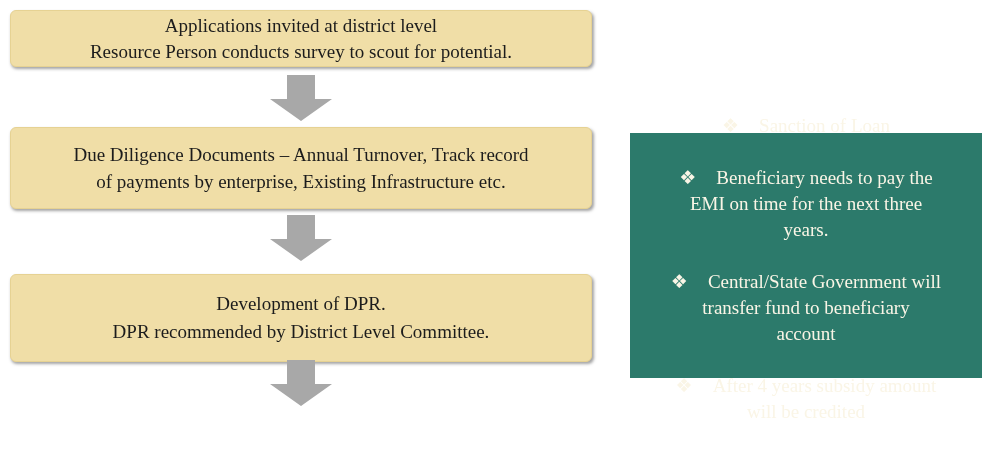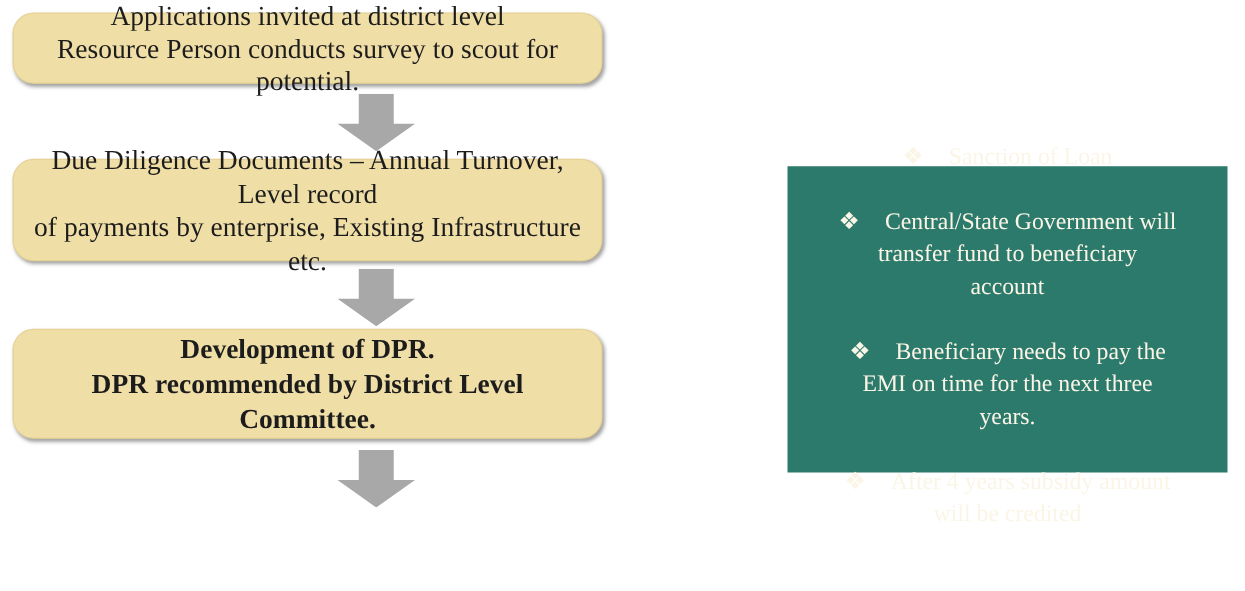--- a/index.html
+++ b/index.html
@@ -11,39 +11,39 @@
     position: relative;
     width: 996px;
     height: 473px;
     background: var(--color-background, #ffffff);
     font-family: "Liberation Serif", "DejaVu Serif", serif;
     overflow: hidden;
   }
   .step-box {
     position: absolute;
     left: 10px;
-    width: 472px;
+    width: 582px;
     box-sizing: border-box;
     background: var(--color-box_fill, #F0DEA7);
     border: 1px solid var(--color-box_border, #E6D293);
-    border-radius: 17px;
+    border-radius: 6px;
     box-shadow: 1.5px 2px 3px rgba(90, 90, 90, 0.55);
     display: flex;
     align-items: center;
     justify-content: center;
     text-align: center;
     white-space: pre-line;
-    font-size: 22px;
+    font-size: 19px;
     line-height: 26px;
     color: var(--color-box_text, #1C1C1C);
     padding: 2px 8px;
   }
   #step-1 { top: 10px;  height: 57px; }
   #step-2 { top: 127px; height: 82px; line-height: 27px; }
-  #step-3 { top: 263px; height: 88px; line-height: 28px; font-weight: bold; }
+  #step-3 { top: 274px; height: 88px; line-height: 28px; }
   #step-4 { top: 413px; height: 53px; }
 
   .down-arrow {
     position: absolute;
     left: 270px;
     width: 62px;
     height: 46px;
   }
   #arrow-1 { top: 75px; }
   #arrow-2 { top: 215px; }
@@ -83,48 +83,48 @@
 
 <div id="canvas">
 
   <div class="step-box" id="step-1">Applications invited at district level
 Resource Person conducts survey to scout for potential.</div>
 
   <svg class="down-arrow" id="arrow-1" viewBox="0 0 62 46" xmlns="http://www.w3.org/2000/svg">
     <polygon points="17,0 45,0 45,24 62,24 31,46 0,24 17,24"></polygon>
   </svg>
 
-  <div class="step-box" id="step-2">Due Diligence Documents – Annual Turnover, Level record
+  <div class="step-box" id="step-2">Due Diligence Documents – Annual Turnover, Track record
 of payments by enterprise, Existing Infrastructure etc.</div>
 
   <svg class="down-arrow" id="arrow-2" viewBox="0 0 62 46" xmlns="http://www.w3.org/2000/svg">
     <polygon points="17,0 45,0 45,24 62,24 31,46 0,24 17,24"></polygon>
   </svg>
 
   <div class="step-box" id="step-3">Development of DPR.
 DPR recommended by District Level Committee.</div>
 
   <svg class="down-arrow" id="arrow-3" viewBox="0 0 62 46" xmlns="http://www.w3.org/2000/svg">
     <polygon points="17,0 45,0 45,24 62,24 31,46 0,24 17,24"></polygon>
   </svg>
 
 
   <div class="side-panel">
     <div class="bullet-item">
       <span class="bullet-glyph">❖</span><span>Sanction of Loan</span>
     </div>
     <div class="bullet-item">
+      <span class="bullet-glyph">❖</span><span>Beneficiary needs to pay the
+EMI on time for the next three
+years.</span>
+    </div>
+    <div class="bullet-item">
       <span class="bullet-glyph">❖</span><span>Central/State Government will
 transfer fund to beneficiary
 account</span>
-    </div>
-    <div class="bullet-item">
-      <span class="bullet-glyph">❖</span><span>Beneficiary needs to pay the
-EMI on time for the next three
-years.</span>
     </div>
     <div class="bullet-item">
       <span class="bullet-glyph">❖</span><span>After 4 years subsidy amount
 will be credited</span>
     </div>
   </div>
 
 </div>
 
 </body></html>

